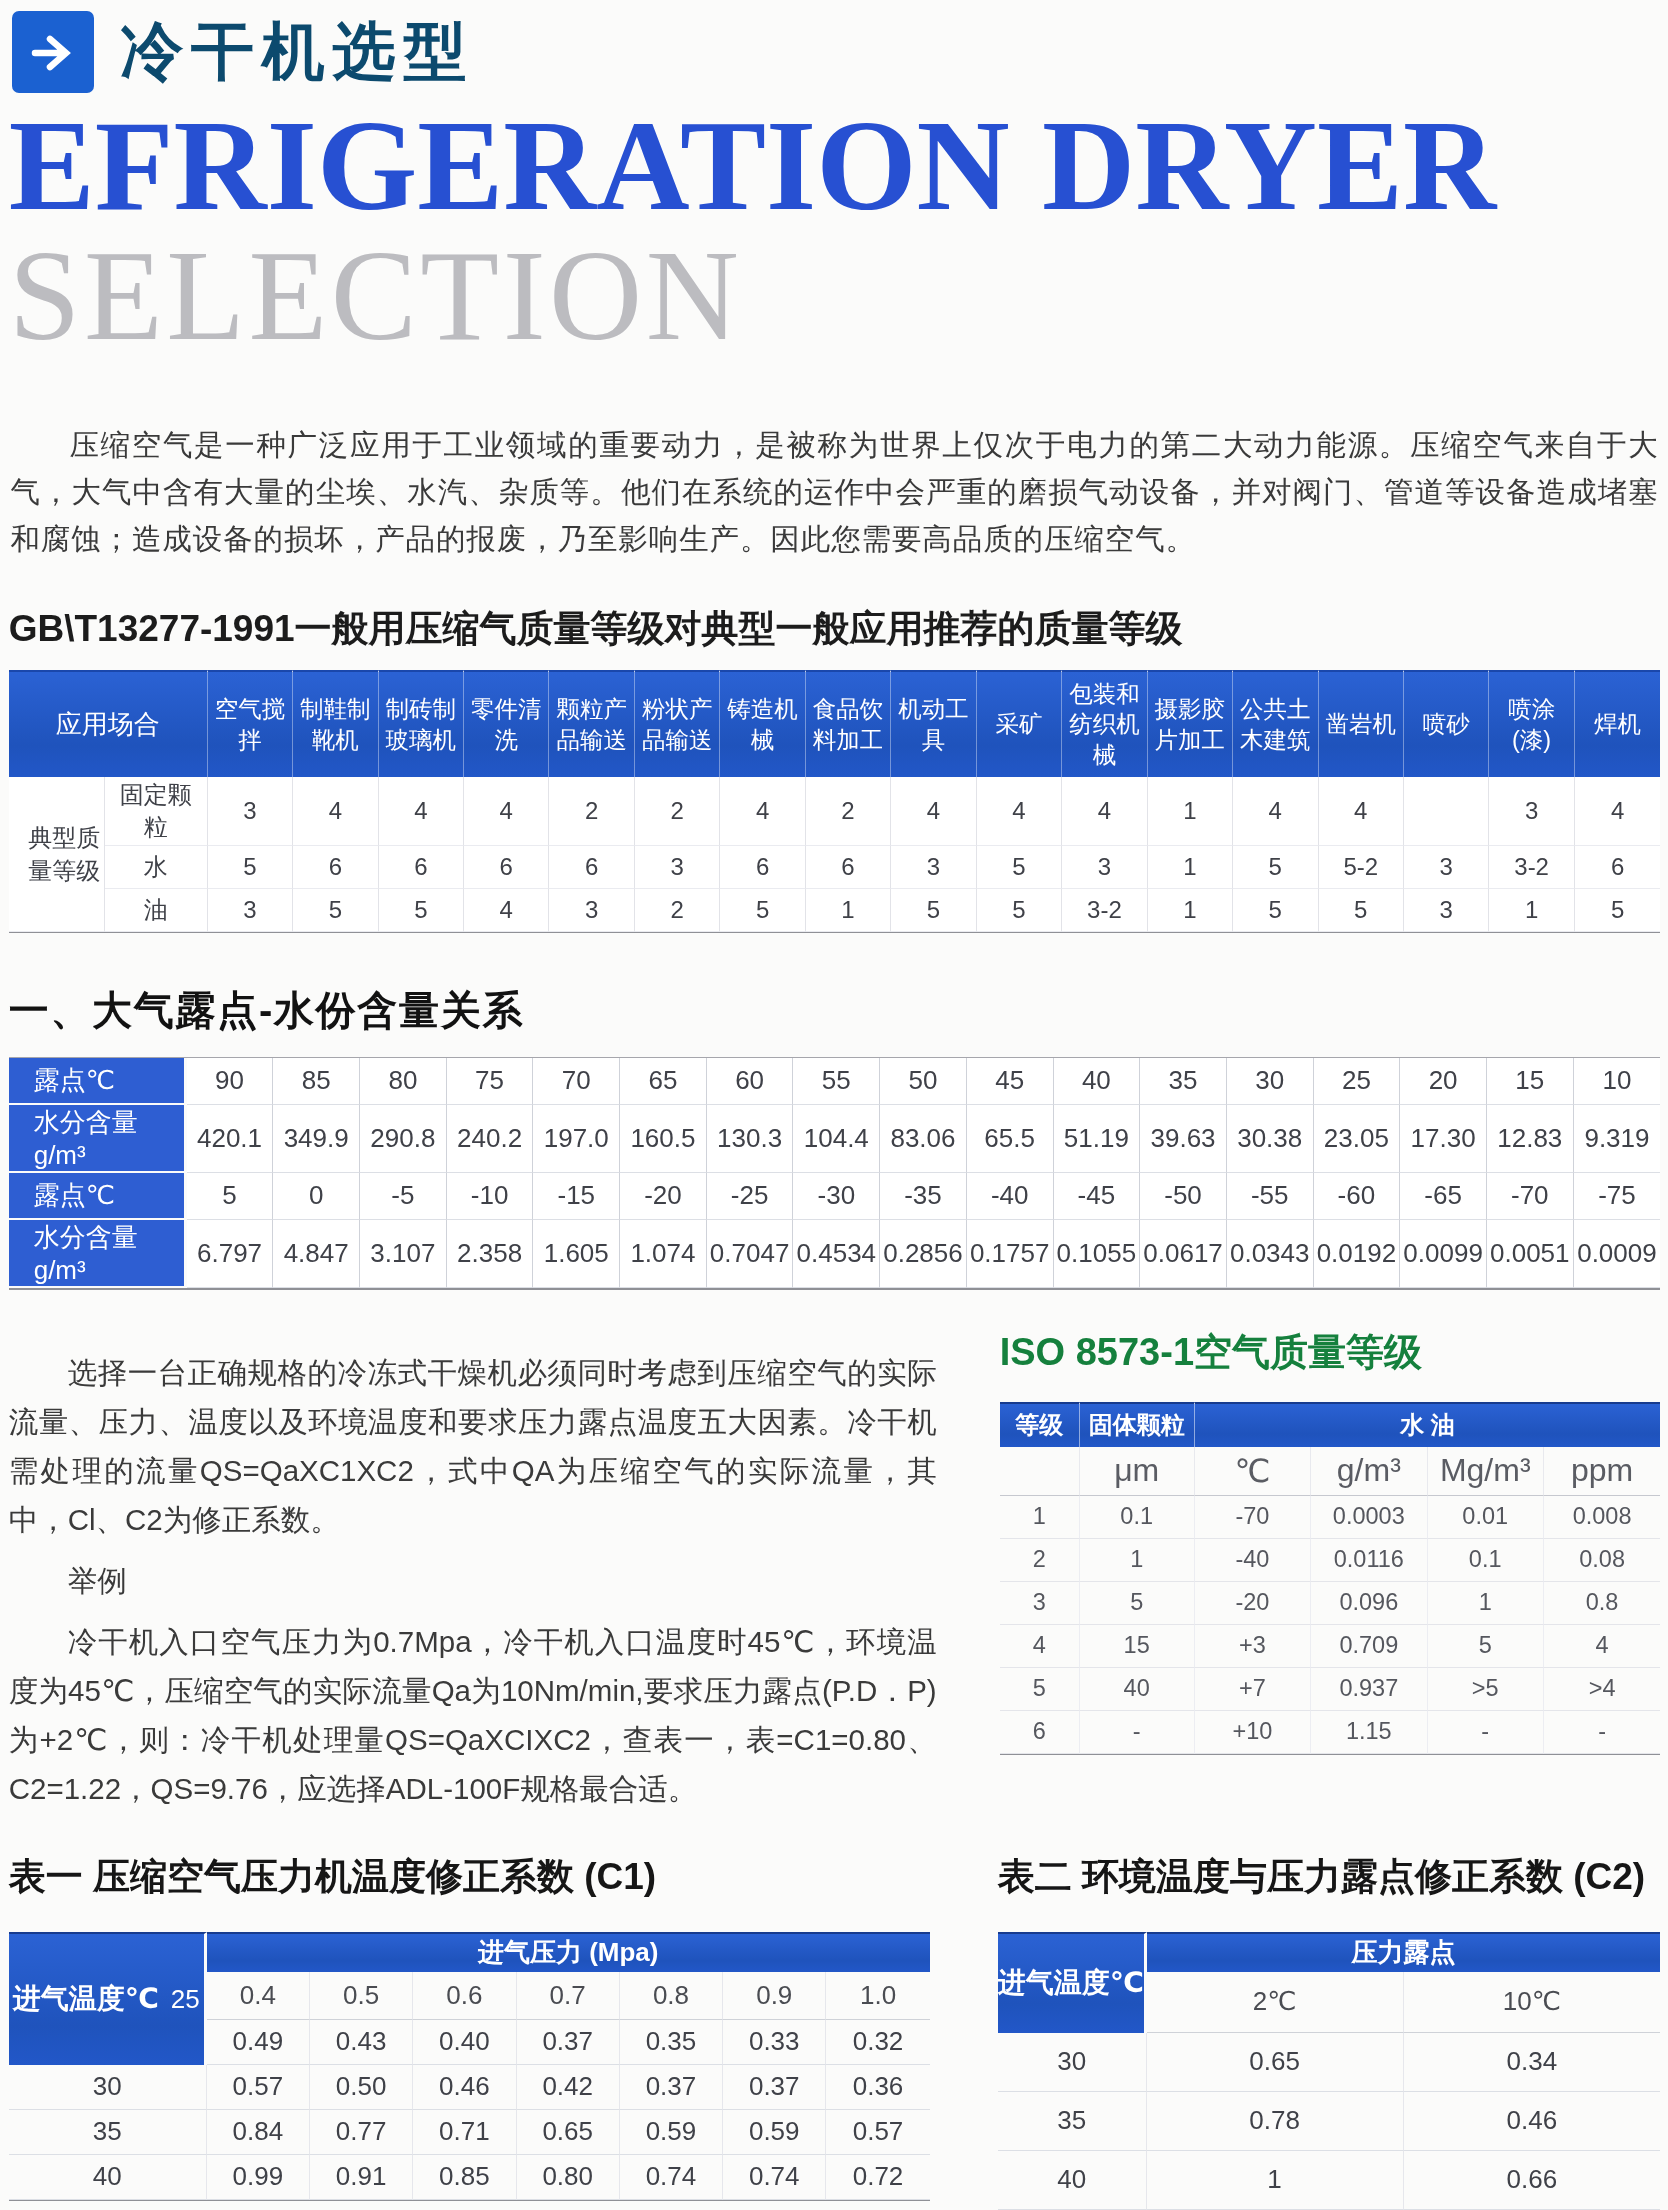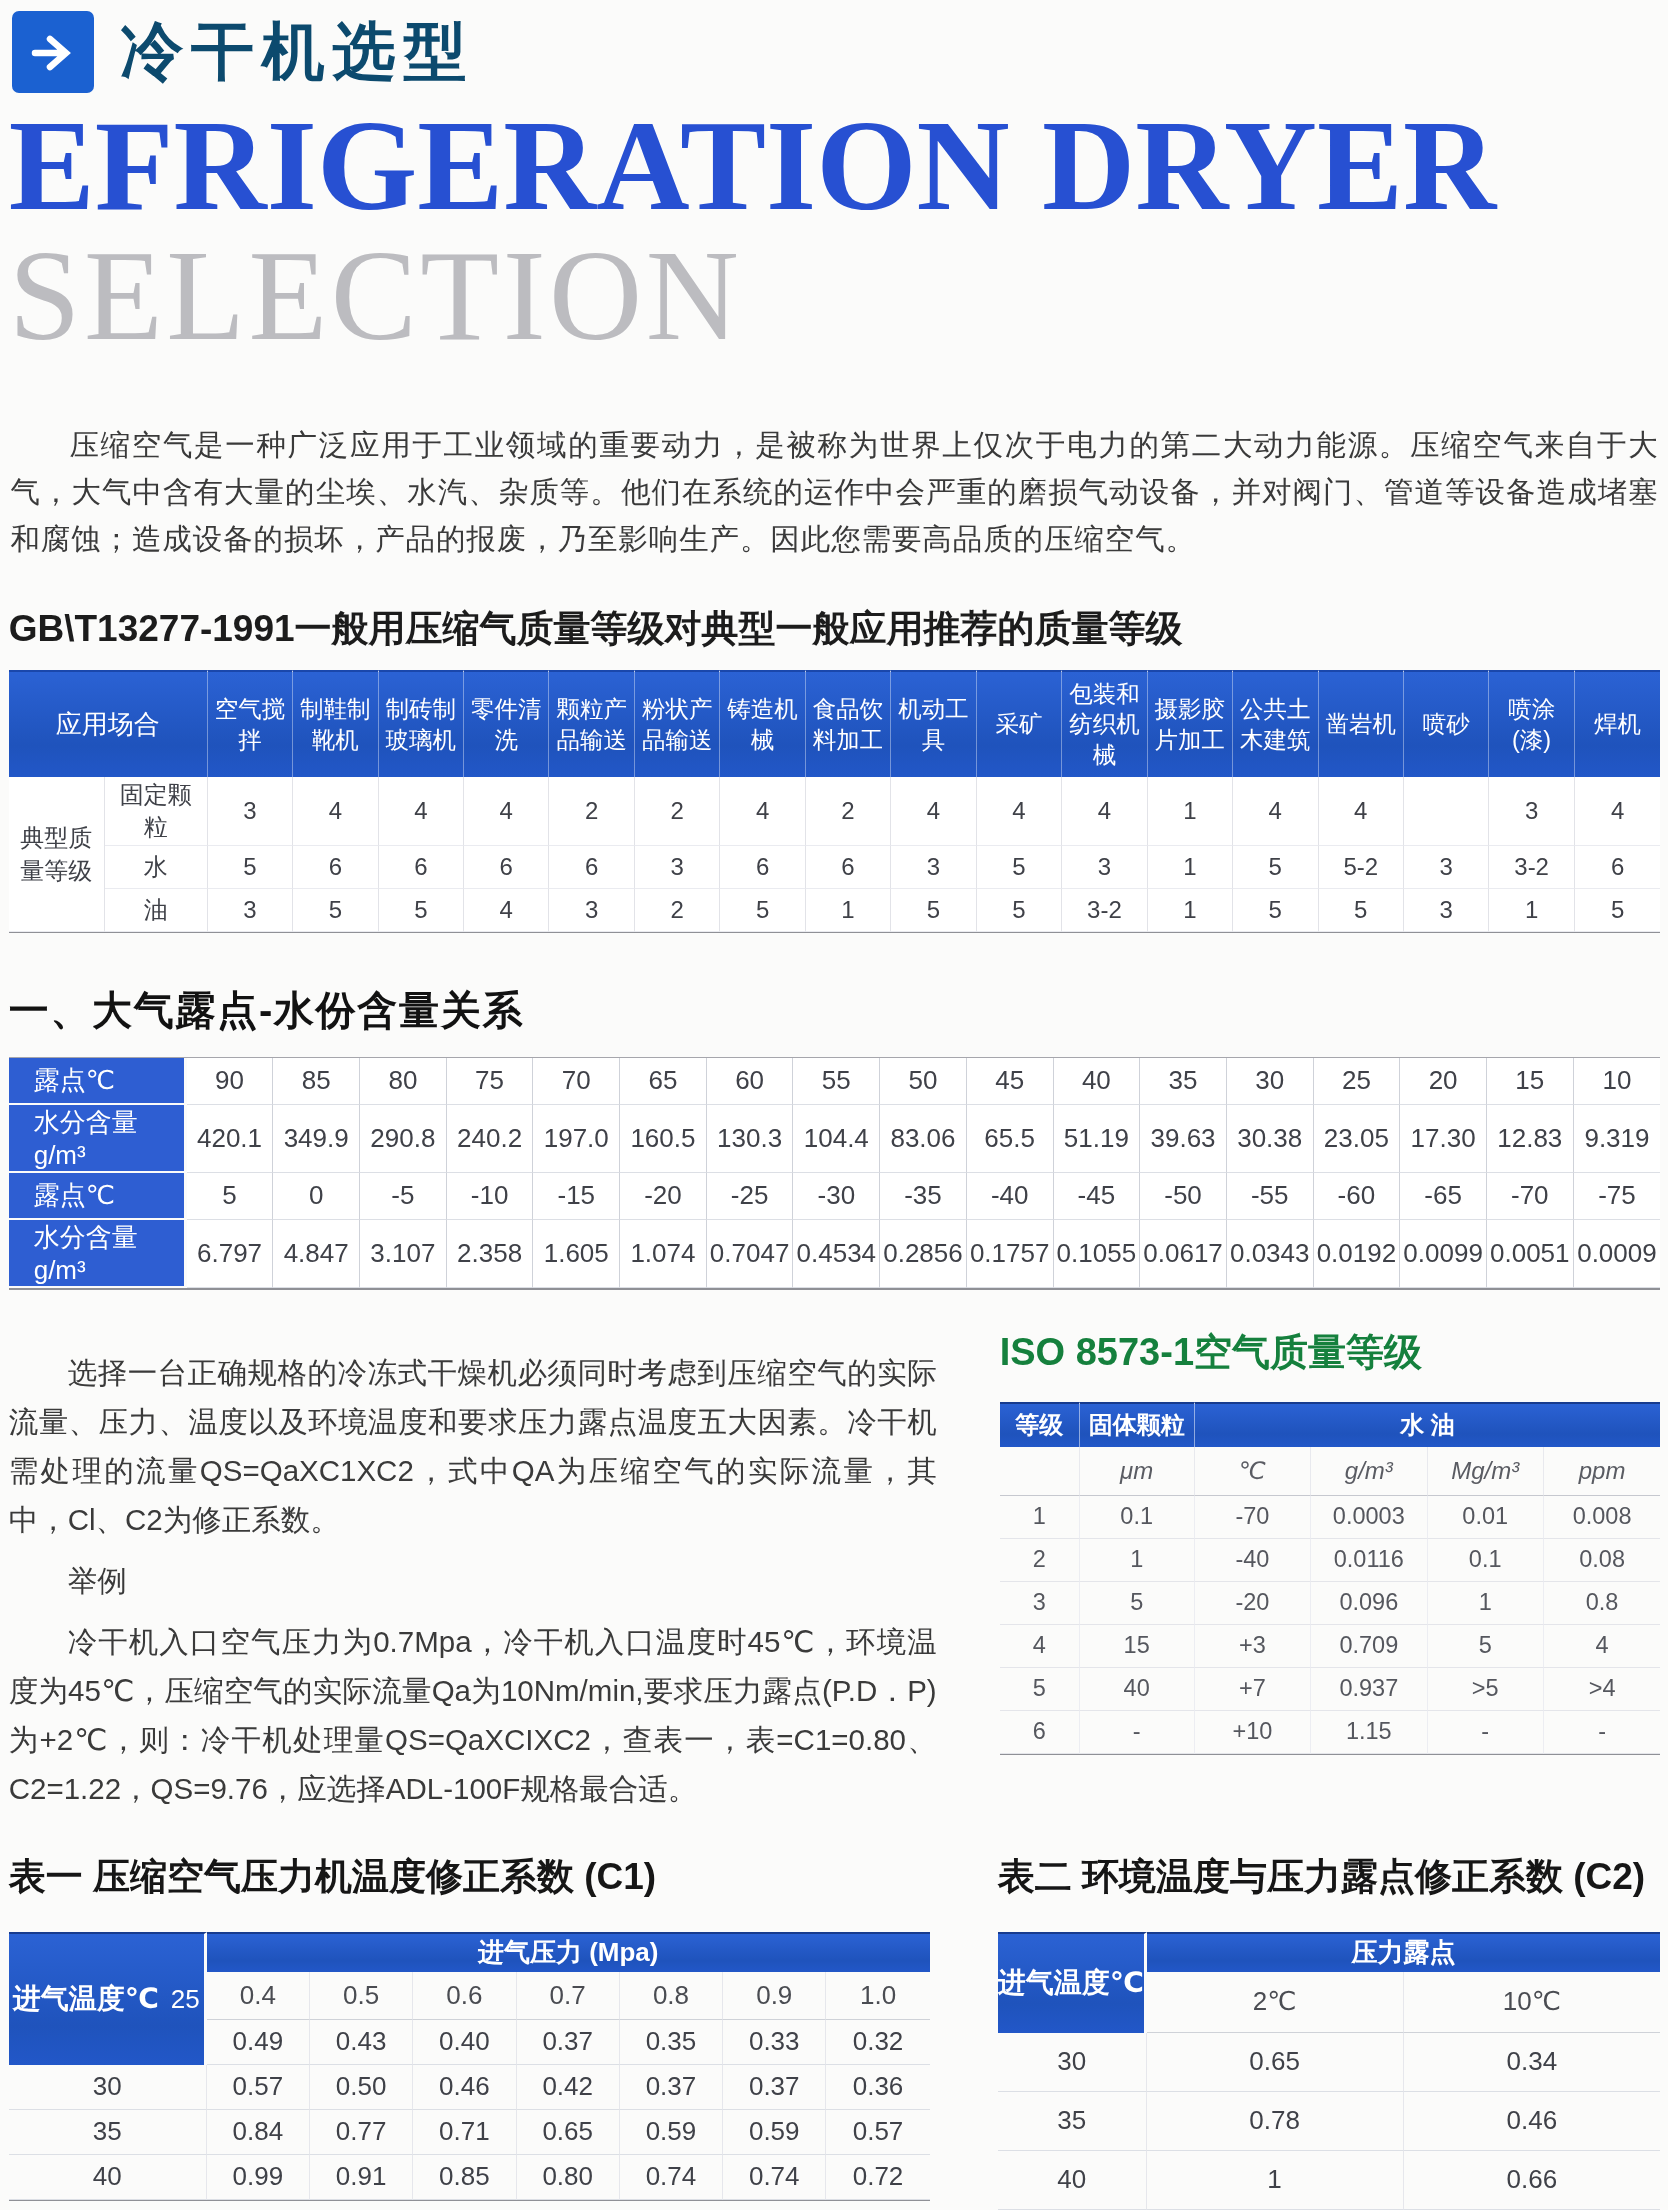--- a/index.html
+++ b/index.html
@@ -66,22 +66,22 @@
   .s2h{font-size:40px;font-weight:600;color:#121212;letter-spacing:1.7px;}
   .s2p{margin:22.6px 0 0;font-size:29.5px;line-height:1.66;color:var(--body-ink);
     text-align:justify;text-indent:2em;}
   .s2p.tight{margin-top:12px;}
   .isoh{font-size:38px;font-weight:600;color:#15803d;}
   .iso{margin-top:24px;display:grid;grid-template-columns:80px 115px 1fr 1fr 1fr 1fr;
     border-bottom:1.7px solid #8f9096;}
   .isoc{background:linear-gradient(180deg,#2b62d4 0%,#1f53bc 70%,#2257c8 100%);
     color:#fff;font-size:24px;font-weight:700;display:flex;align-items:center;justify-content:center;
     min-height:45px;border-right:1.7px solid rgba(255,255,255,.5);border-top:2.6px solid #173b8e;}
-  .isou{font-size:24px;color:#5a5c63;display:flex;align-items:center;justify-content:center;
-    min-height:49px;border-bottom:0.9px solid #c6c8cf;border-right:0.9px solid #e8e9ee;background:transparent;font-style:italic;}
+  .isou{font-size:32px;color:#5a5c63;display:flex;align-items:center;justify-content:center;
+    min-height:49px;border-bottom:0.9px solid #c6c8cf;border-right:0.9px solid #e8e9ee;background:transparent;}
   .isod{font-size:23.5px;color:#55575e;display:flex;align-items:center;justify-content:center;
     min-height:43px;border-bottom:0.9px solid #e4e5ea;border-right:0.9px solid #ecedf2;}
 
   
   .b-cols{display:flex;margin-top:38px;align-items:flex-start;}
   .bL{width:921px;flex:0 0 auto;}
   .bR{margin-left:68px;flex:1;}
   .bth{font-size:37px;font-weight:600;color:#161616;}
   .c1{margin-top:29.5px;display:grid;grid-template-columns:198px repeat(7,1fr);
     border-bottom:1.7px solid #8f9096;}
@@ -132,21 +132,21 @@
       <div class="gbc">食品饮料加工</div>
       <div class="gbc">机动工具</div>
       <div class="gbc">采矿</div>
       <div class="gbc">包装和纺织机械</div>
       <div class="gbc">摄影胶片加工</div>
       <div class="gbc">公共土木建筑</div>
       <div class="gbc">凿岩机</div>
       <div class="gbc">喷砂</div>
       <div class="gbc">喷涂(漆)</div>
       <div class="gbc nr">焊机</div>
-      <div class="gbl gb-rowgroup" style="grid-row: 2 / 5;">典型质量等级</div>
+      <div class="gbl gb-rowgroup" style="grid-row: 2 / 5; text-align: right;">典型质量等级</div>
       <div class="gbl">固定颗粒</div>
       <div class="gbd">3</div>
       <div class="gbd">4</div>
       <div class="gbd">4</div>
       <div class="gbd">4</div>
       <div class="gbd">2</div>
       <div class="gbd">2</div>
       <div class="gbd">4</div>
       <div class="gbd">2</div>
       <div class="gbd">4</div>

